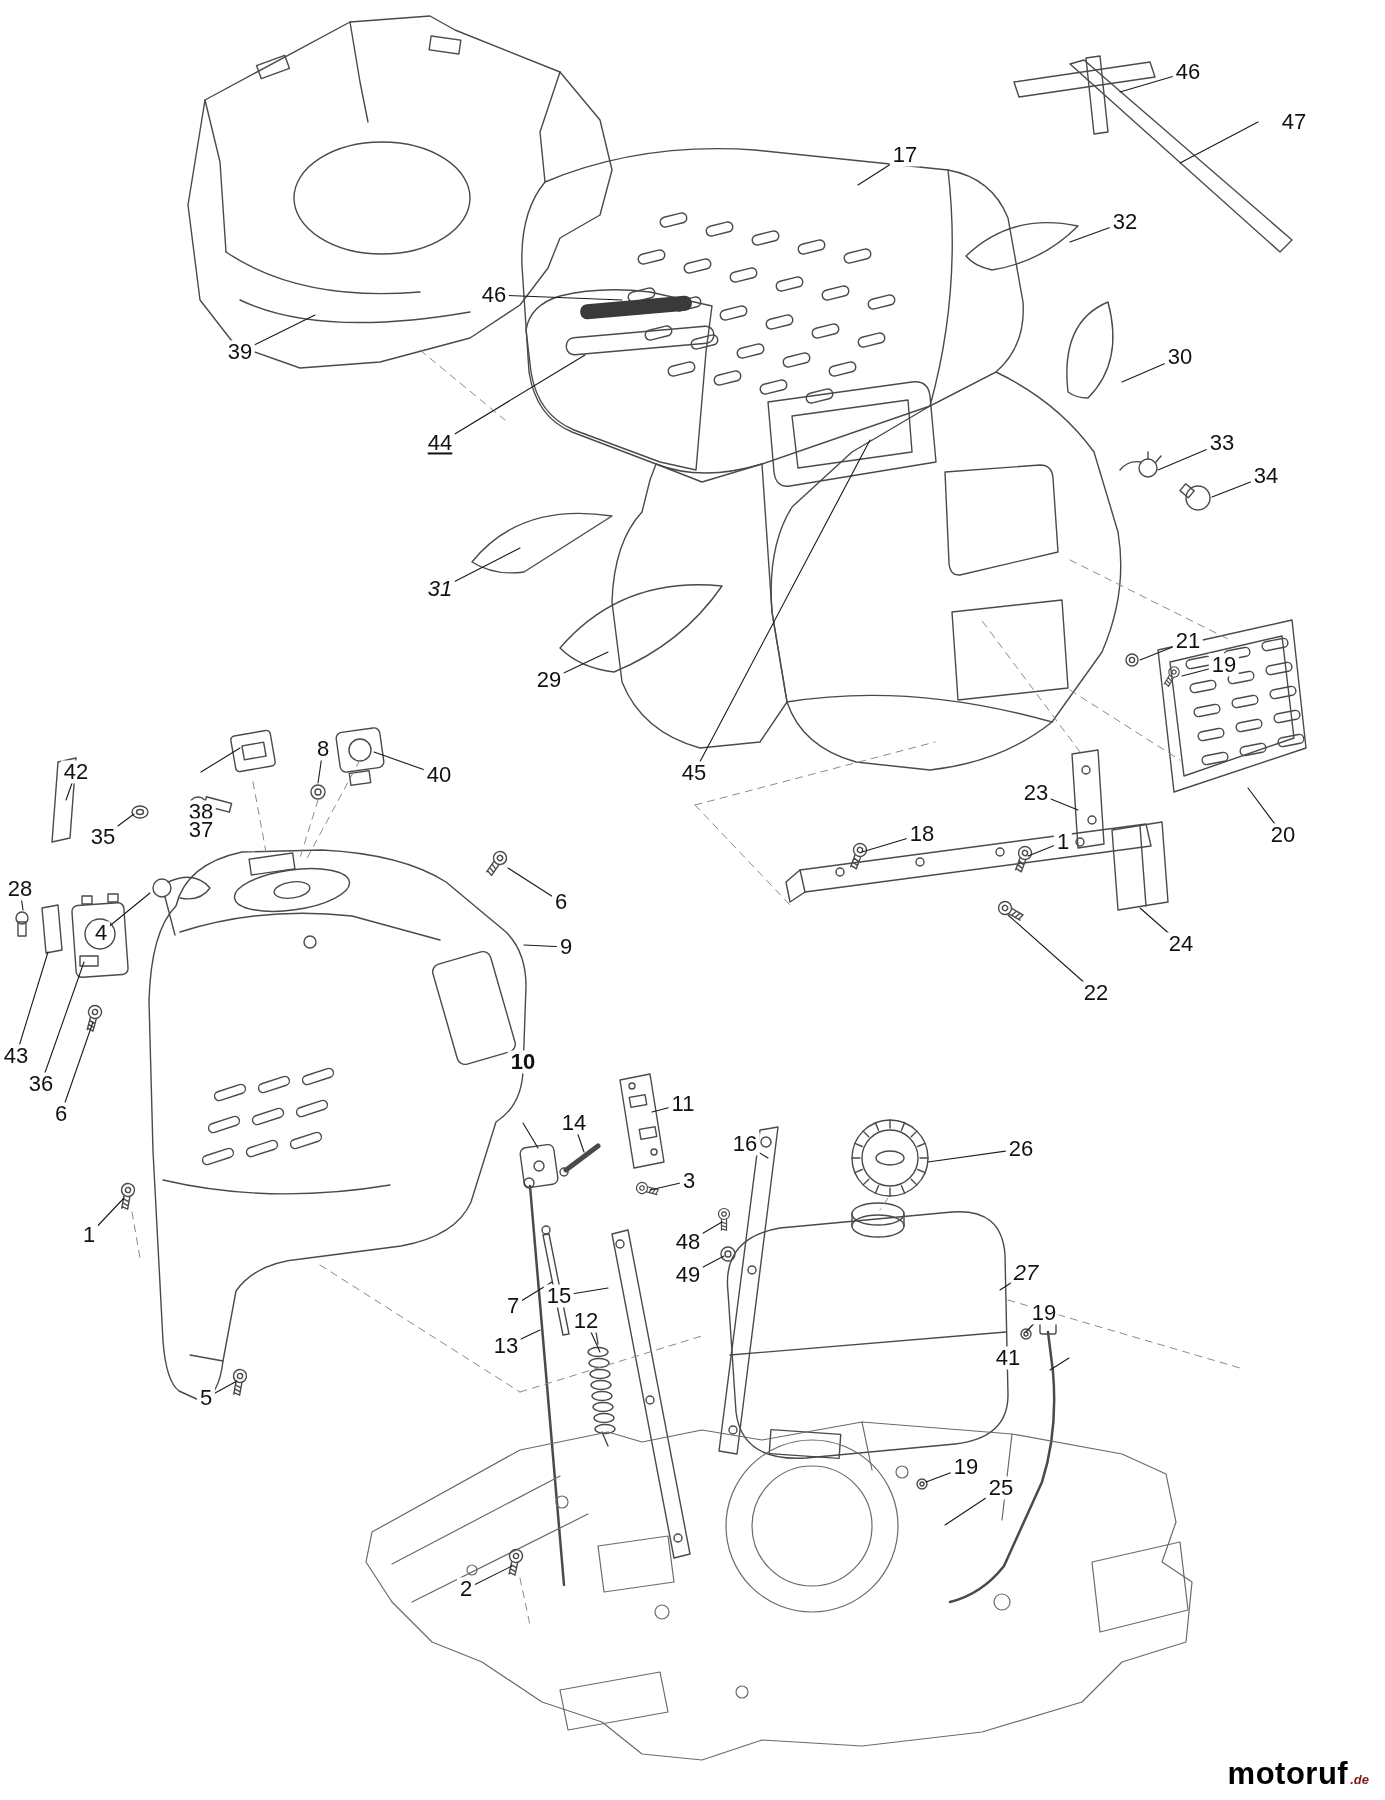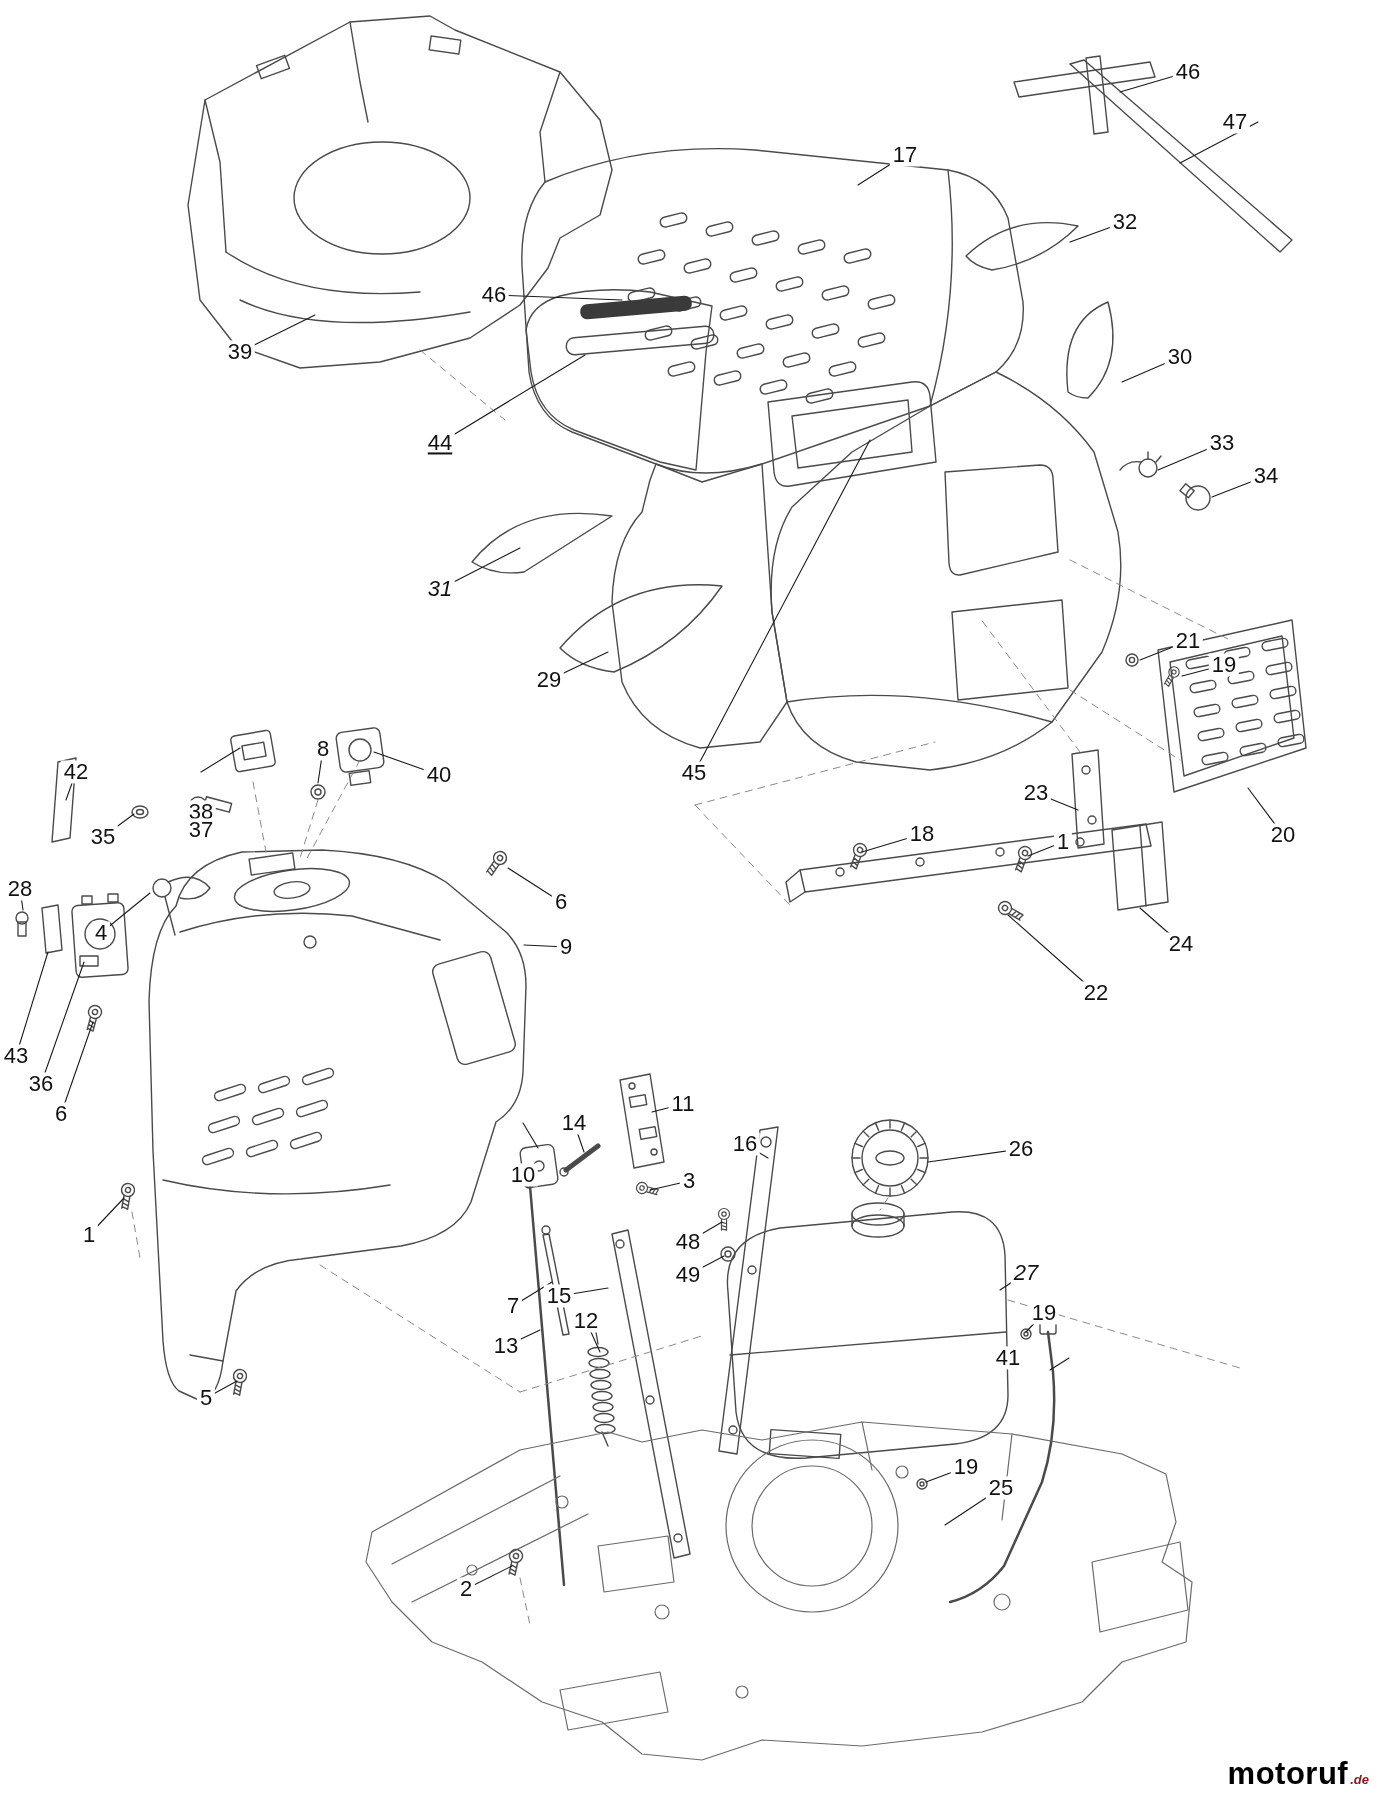--- a/index.html
+++ b/index.html
@@ -455,21 +455,21 @@
           <line x1="206" y1="1398" x2="237" y2="1381"></line>
           <line x1="966" y1="1467" x2="926" y2="1482"></line>
           <line x1="1001" y1="1488" x2="945" y2="1525"></line>
           <line x1="466" y1="1589" x2="512" y2="1566"></line>
         </g>
   </g>
 </svg>
 
 <div id="callout-layer">
       <div class="callout" style="left: 1188px; top: 72px;">46</div>
-      <div class="callout" style="left: 1235px; top: 122px;">47</div>
+      <div class="callout" style="left: 1294px; top: 122px;">47</div>
       <div class="callout" style="left: 905px; top: 155px;">17</div>
       <div class="callout" style="left: 1125px; top: 222px;">32</div>
       <div class="callout" style="left: 240px; top: 352px;">39</div>
       <div class="callout" style="left: 494px; top: 295px;">46</div>
       <div class="callout" style="left: 1180px; top: 357px;">30</div>
       <div class="callout" style="left: 1222px; top: 443px;">33</div>
       <div class="callout" style="left: 1266px; top: 476px;">34</div>
       <div class="callout" style="left: 440px; top: 443px; text-decoration: underline;">44</div>
       <div class="callout" style="left: 440px; top: 589px; font-style: italic;">31</div>
       <div class="callout" style="left: 549px; top: 680px;">29</div>
@@ -489,21 +489,21 @@
       <div class="callout" style="left: 103px; top: 837px;">35</div>
       <div class="callout" style="left: 201px; top: 830px;">37</div>
       <div class="callout" style="left: 20px; top: 889px;">28</div>
       <div class="callout" style="left: 101px; top: 933px;">4</div>
       <div class="callout" style="left: 561px; top: 902px;">6</div>
       <div class="callout" style="left: 566px; top: 947px;">9</div>
       <div class="callout" style="left: 16px; top: 1056px;">43</div>
       <div class="callout" style="left: 41px; top: 1084px;">36</div>
       <div class="callout" style="left: 61px; top: 1114px;">6</div>
       <div class="callout" style="left: 89px; top: 1235px;">1</div>
-      <div class="callout" style="left: 523px; top: 1175px;">10</div>
+      <div class="callout" style="left: 523px; top: 1062px; font-weight: bold;">10</div>
       <div class="callout" style="left: 574px; top: 1123px;">14</div>
       <div class="callout" style="left: 683px; top: 1104px;">11</div>
       <div class="callout" style="left: 689px; top: 1181px;">3</div>
       <div class="callout" style="left: 745px; top: 1144px;">16</div>
       <div class="callout" style="left: 1021px; top: 1149px;">26</div>
       <div class="callout" style="left: 688px; top: 1242px;">48</div>
       <div class="callout" style="left: 688px; top: 1275px;">49</div>
       <div class="callout" style="left: 1026px; top: 1273px; font-style: italic;">27</div>
       <div class="callout" style="left: 513px; top: 1306px;">7</div>
       <div class="callout" style="left: 559px; top: 1296px;">15</div>

